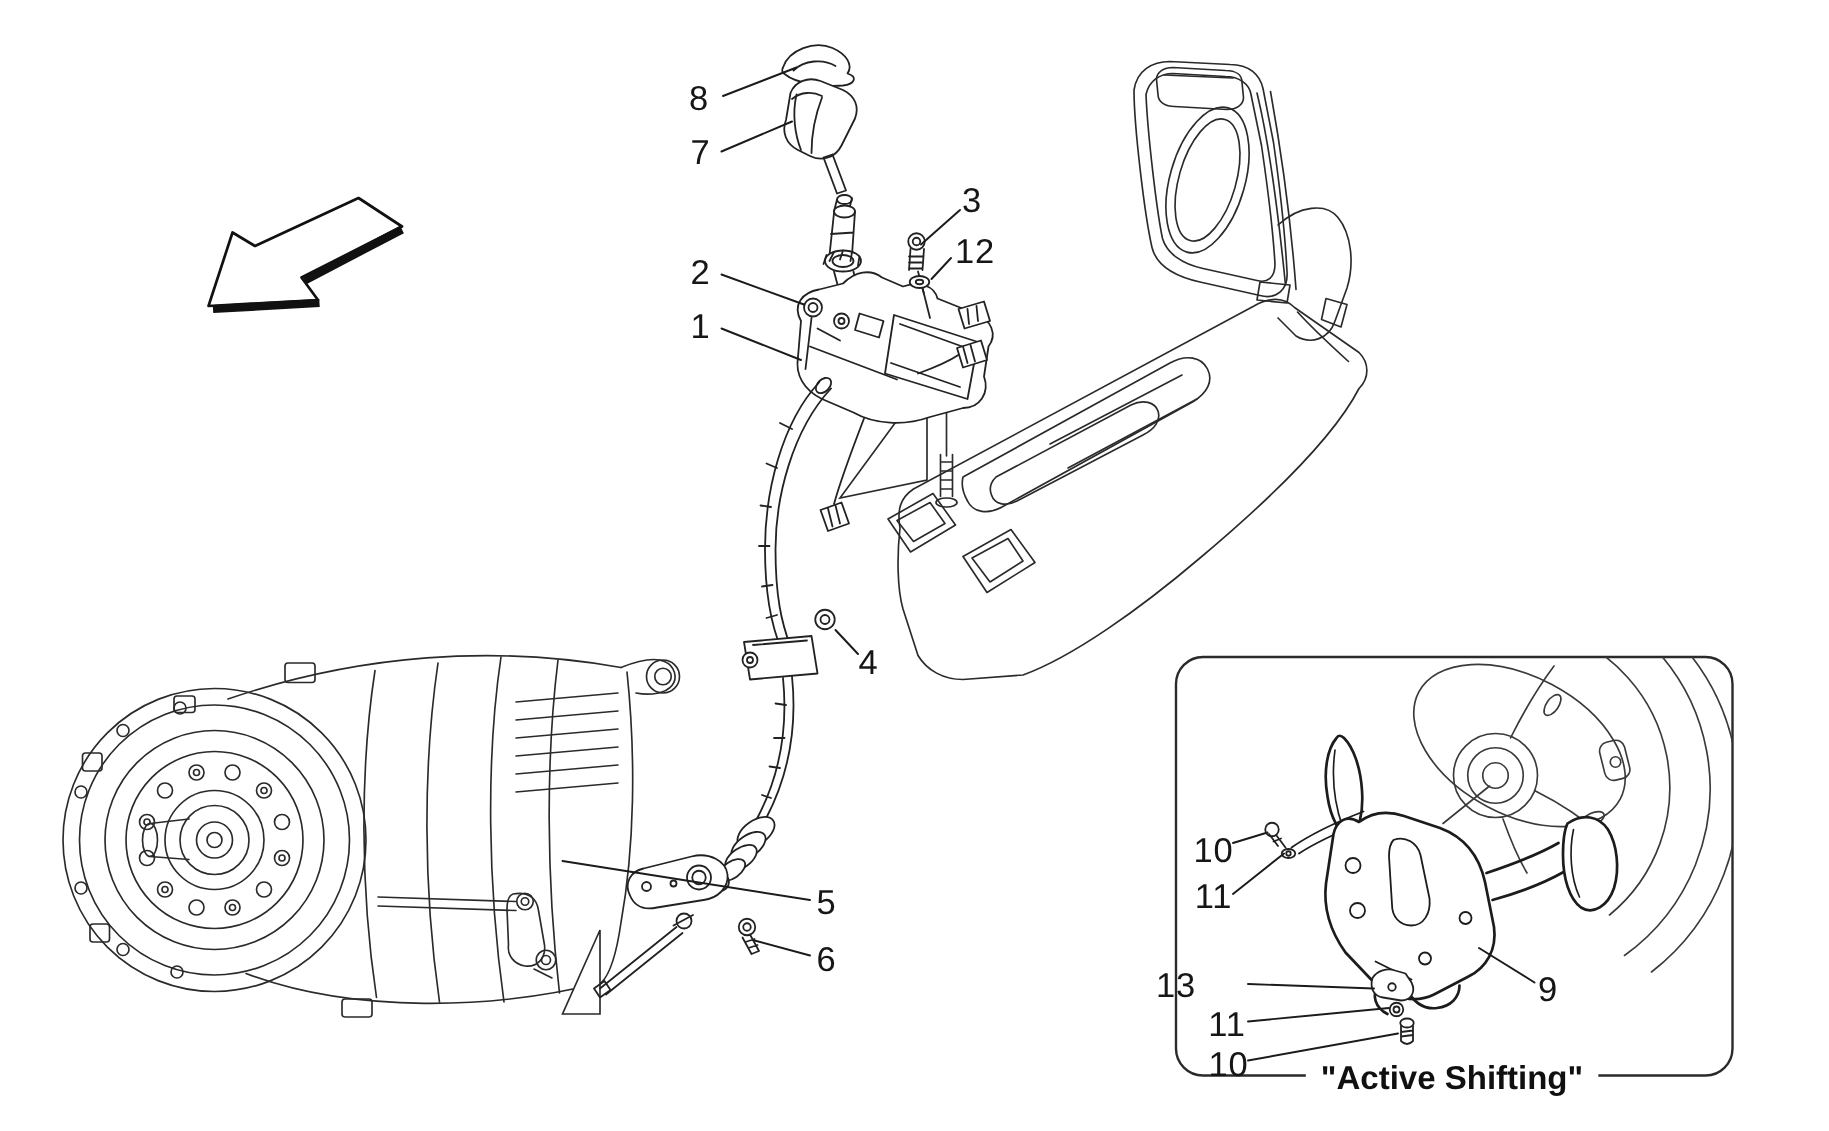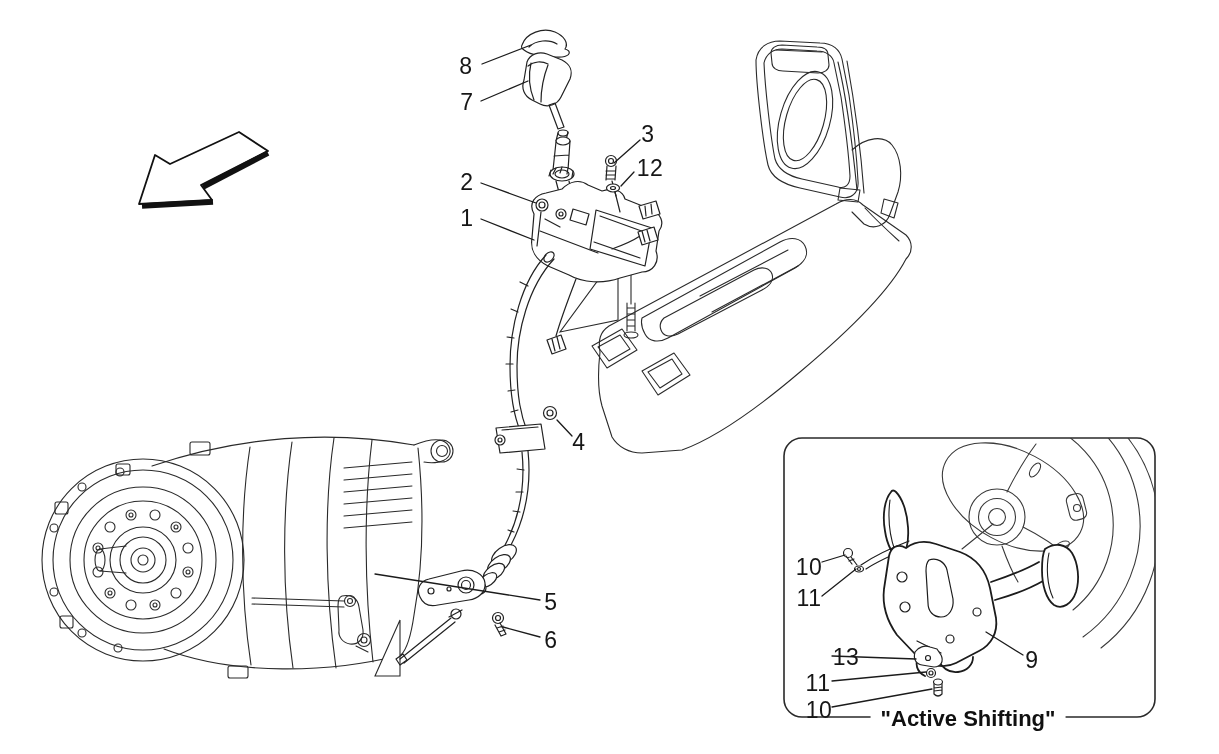--- a/index.html
+++ b/index.html
@@ -304,20 +304,20 @@
   <span class="co" style="left:467px;top:102px">7</span>
   <span class="co" style="left:648px;top:134px">3</span>
   <span class="co" style="left:650px;top:168px">12</span>
   <span class="co" style="left:467px;top:182px">2</span>
   <span class="co" style="left:467px;top:218px">1</span>
   <span class="co" style="left:579px;top:442px">4</span>
   <span class="co" style="left:551px;top:602px">5</span>
   <span class="co" style="left:551px;top:640px">6</span>
   <span class="co" style="left:809px;top:567px">10</span>
   <span class="co" style="left:809px;top:598px">11</span>
-  <span class="co" style="left:846px;top:657px">13</span>
+  <span class="co" style="left:784px;top:657px">13</span>
   <span class="co" style="left:818px;top:683px">11</span>
   <span class="co" style="left:819px;top:710px">10</span>
   <span class="co" style="left:1032px;top:660px">9</span>
 
   <div class="caption">"Active Shifting"</div>
 
 </div>
 
 </body></html>

